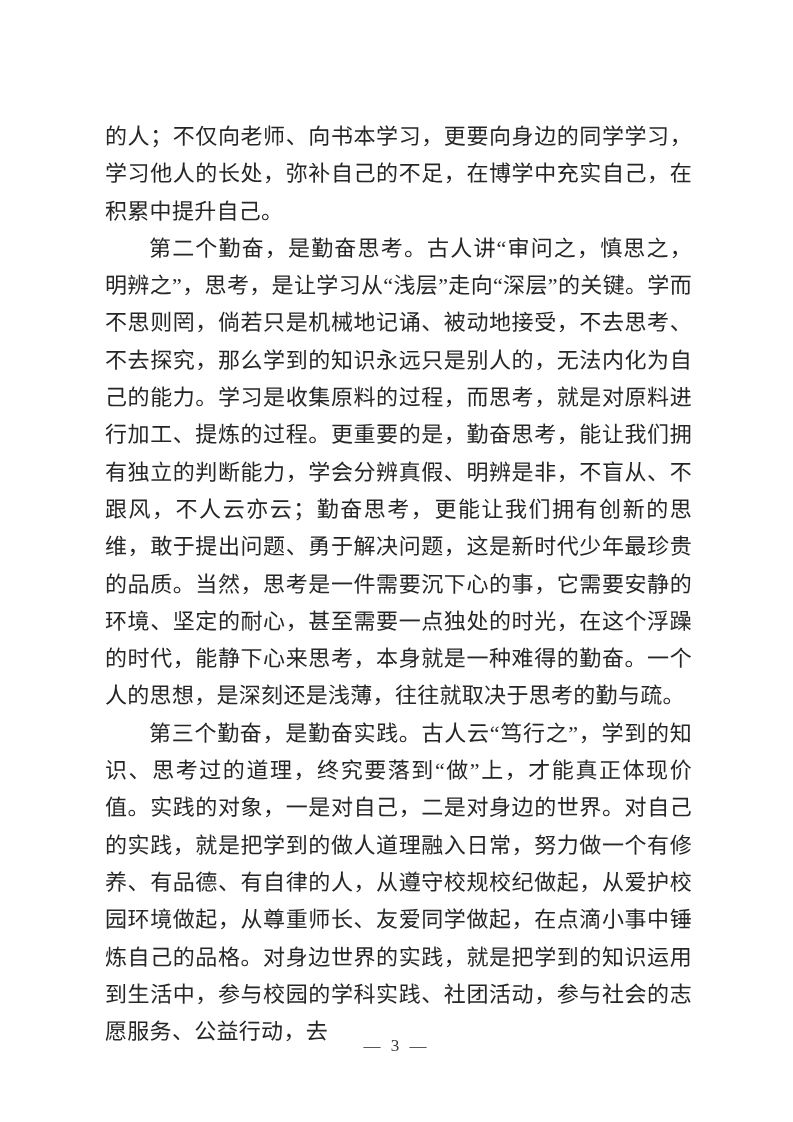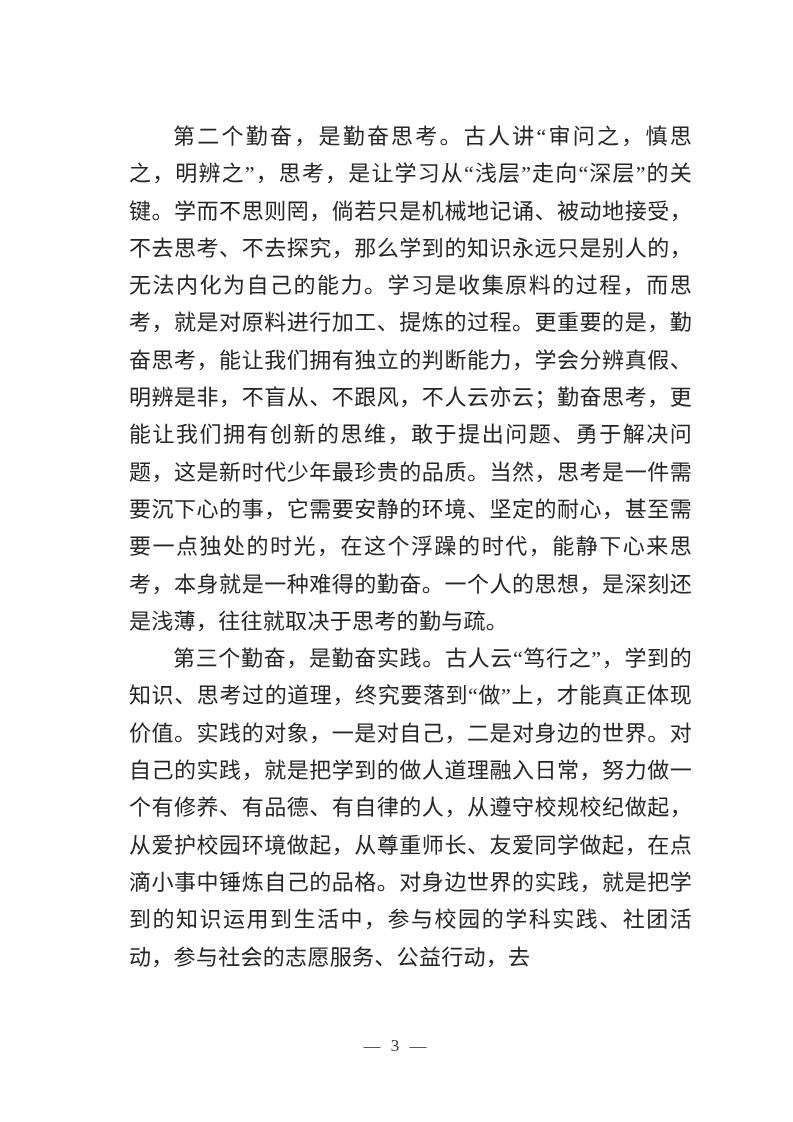--- a/index.html
+++ b/index.html
@@ -25,38 +25,38 @@
     line-height: 37.3px;
     text-align: justify;
     text-justify: inter-character;
     letter-spacing: 0.3px;
   }
   .para {
     margin: 0;
   }
   .para.indent {
     text-indent: 2em;
-    margin-left: 24px;
   }
   .para span.seg-bold {
     font-weight: 400;
   }
   .footer {
     position: absolute;
     left: 0;
     right: 0;
     top: 1036px;
     text-align: center;
     font-size: 17px;
     letter-spacing: 3px;
     color: #3a3a3a;
   }
 </style>
 </head>
 <body>
 
 <div class="page">
   <div class="content">
+    <p class="para"><span>的人；不仅向老师、向书本学习，更要向身边的同学学习，学习他人的长处，弥补自己的不足，在博学中充实自己，在积累中提升自己。</span></p>
     <p class="para indent"><span>第二个勤奋，是勤奋思考。古人讲“审问之，慎思之，明辨之”，思考，是让学习从“浅层”走向“深层”的关键。学而不思则罔，倘若只是机械地记诵、被动地接受，不去思考、不去探究，那么学到的知识永远只是别人的，无法内化为自己的能力。学习是收集原料的过程，而思考，就是对原料进行加工、提炼的过程。更重要的是，勤奋思考，能让我们拥有独立的判断能力，学会分辨真假、明辨是非，不盲从、不跟风，不人云亦云；勤奋思考，更能让我们拥有创新的思维，敢于提出问题、勇于解决问题，这是新时代少年最珍贵的品质。当然，思考是一件需要沉下心的事，它需要安静的环境、坚定的耐心，甚至需要一点独处的时光，在这个浮躁的时代，能静下心来思考，本身就是一种难得的勤奋。一个人的思想，是深刻还是浅薄，往往就取决于思考的勤与疏。</span></p>
     <p class="para indent"><span>第三个勤奋，是勤奋实践。古人云“笃行之”，学到的知识、思考过的道理，终究要落到“做”上，才能真正体现价值。实践的对象，</span><span class="seg-bold">一是</span><span>对自己，</span><span class="seg-bold">二是</span><span>对身边的世界。对自己的实践，就是把学到的做人道理融入日常，努力做一个有修养、有品德、有自律的人，从遵守校规校纪做起，从爱护校园环境做起，从尊重师长、友爱同学做起，在点滴小事中锤炼自己的品格。对身边世界的实践，就是把学到的知识运用到生活中，参与校园的学科实践、社团活动，参与社会的志愿服务、公益行动，去</span></p>
   </div>
   <div class="footer">— 3 —</div>
 </div>
 
 </body></html>

